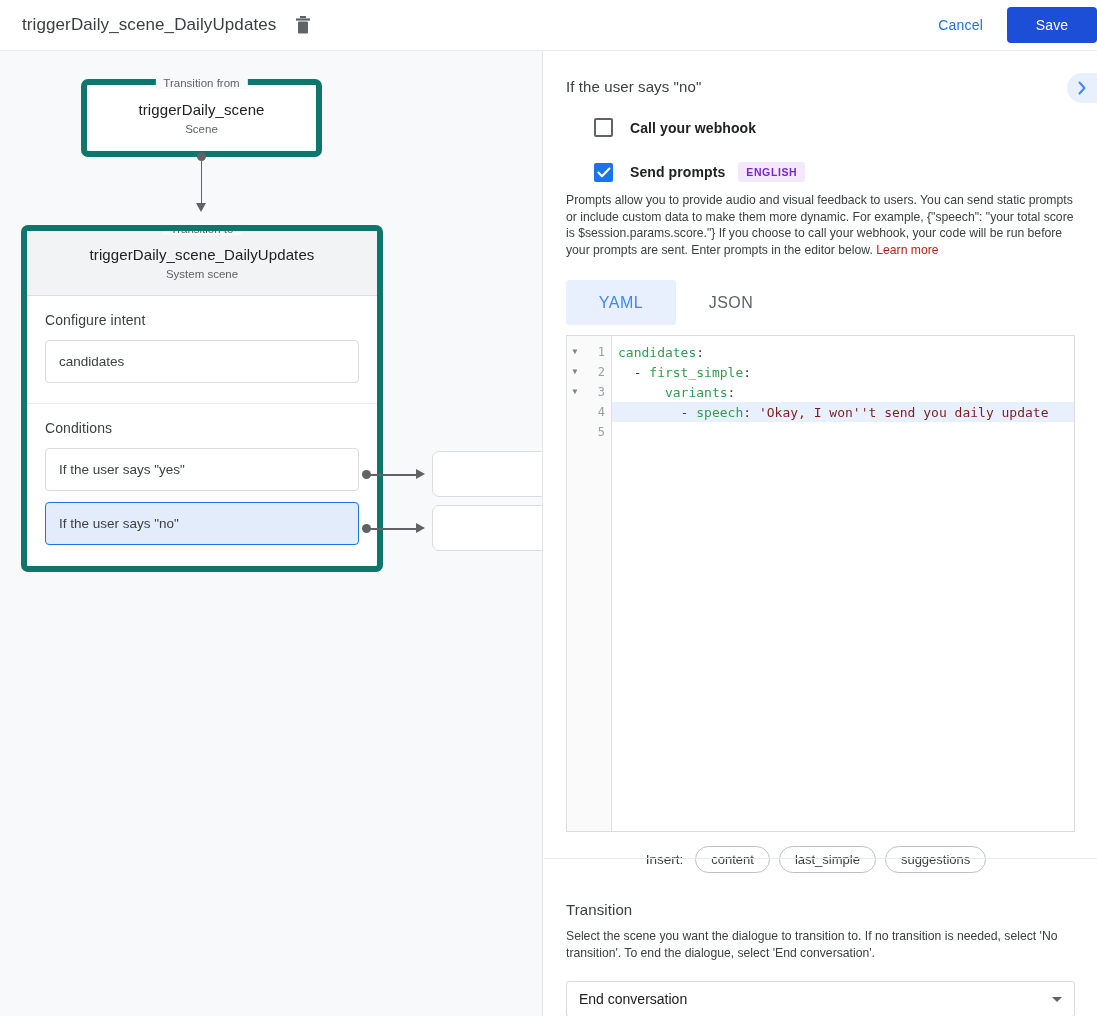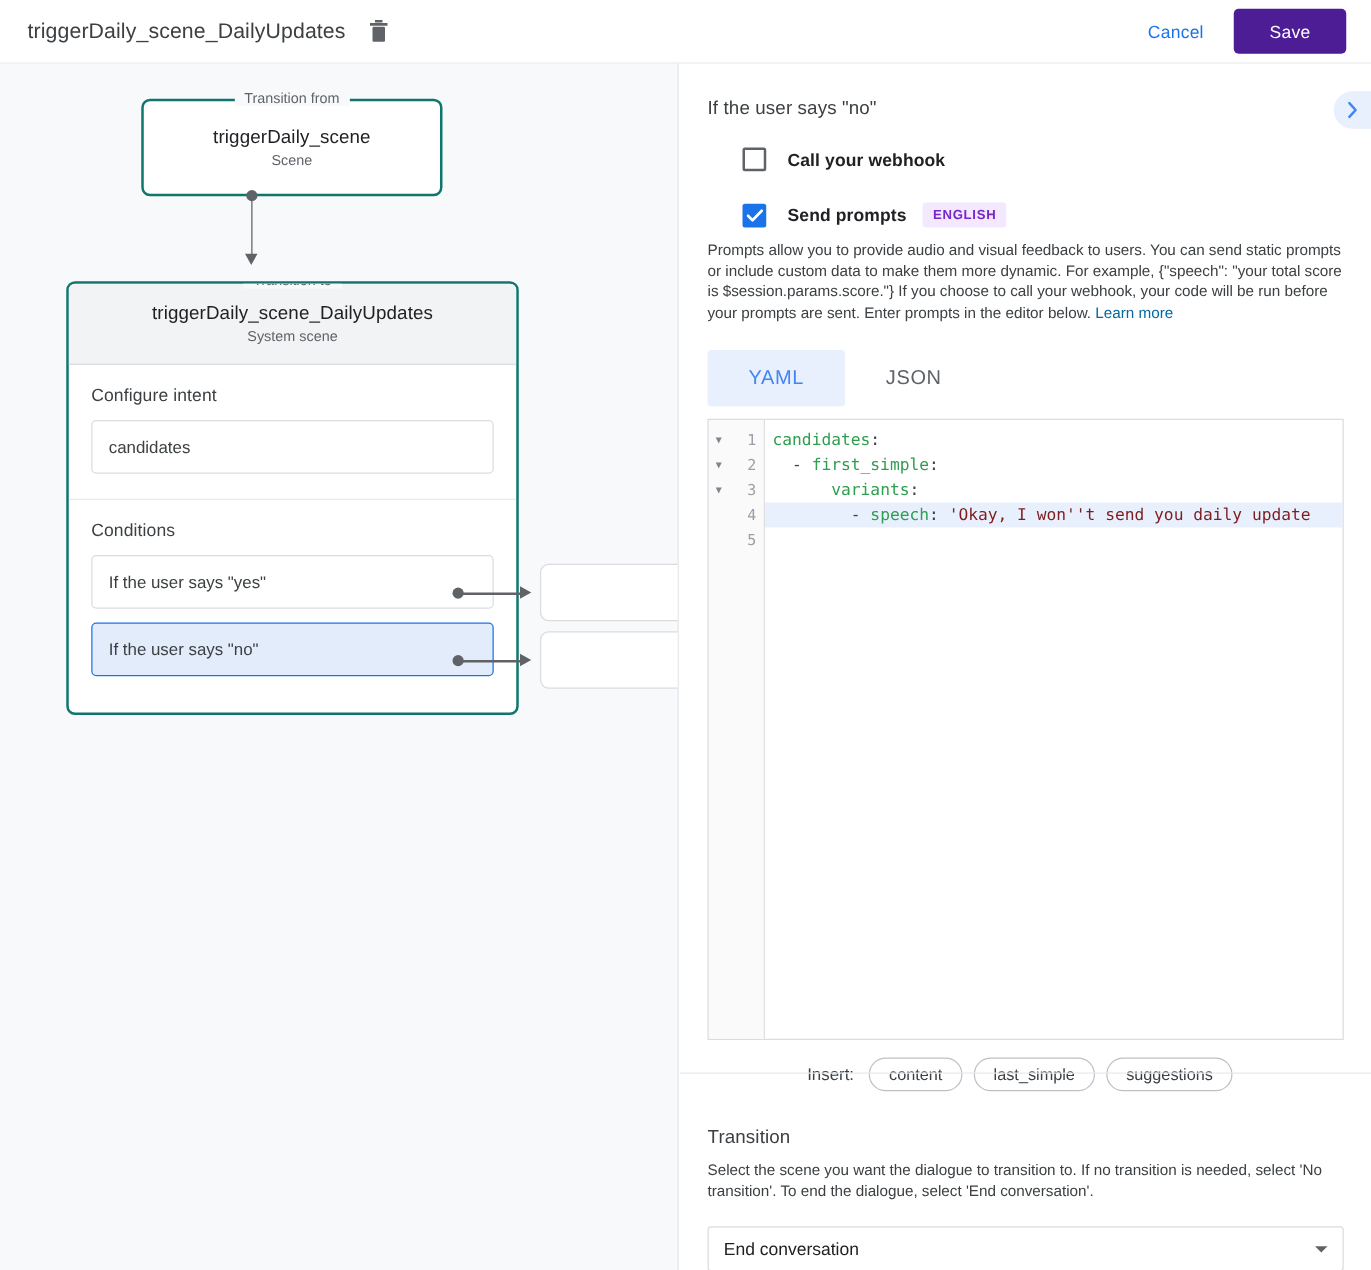--- a/index.html
+++ b/index.html
@@ -34,43 +34,42 @@
     background: none; border: none; padding: 0;
   }
   .topbar-spacer { flex: 1 1 auto; }
   .cancel-btn {
     background: none; border: none;
     color: #1a73e8; font-size: 14px; font-weight: 500;
     font-family: "Liberation Sans", sans-serif;
     padding: 8px 14px; cursor: pointer; letter-spacing: .2px;
   }
   .save-btn {
-    margin-left: 10px; margin-right: 20px;
-    background: #4c1d95; border: none; border-radius: 4px;
+    margin-left: 10px; 
+    background: #1d4ed8; border: none; border-radius: 4px;
     color: #ffffff; font-size: 14px; font-weight: 500;
     font-family: "Liberation Sans", sans-serif;
     height: 36px; min-width: 90px; padding: 0 18px; cursor: pointer;
     letter-spacing: .2px;
   }
 
   
   .canvas {
     position: absolute; left: 0; top: 51px;
     width: 543px; height: 965px;
     background: #f8f9fa;
     border-right: 1px solid #e4e6e9;
     overflow: hidden;
   }
 
   .fieldset {
     position: absolute;
-    border: 2px solid #0f766e;
+    border: 6px solid #0f766e;
     border-radius: 7px;
     background: #ffffff;
-    margin-left: 32px;
   }
   .fieldset-legend {
     position: absolute; top: -8px; left: 50%;
     transform: translateX(-50%);
     background: #f8f9fa;
     padding: 0 8px;
     font-size: 11.5px;
     color: #5f6368;
     white-space: nowrap;
   }
@@ -190,21 +189,21 @@
     margin-left: 13px;
     background: #f3e8fd; color: #7827c8;
     font-size: 10.5px; font-weight: bold; letter-spacing: .6px;
     padding: 4px 8px; border-radius: 3px;
   }
   .help-text {
     margin-top: 10px;
     font-size: 12.2px; line-height: 16.5px; color: #3c4043;
     max-width: 512px;
   }
-  .link { color: #0369a1; cursor: pointer; }
+  .link { color: #b91c1c; cursor: pointer; }
 
   
   .editor-tabs { display: flex; margin-top: 22px; }
   .etab {
     width: 110px; height: 45px;
     display: flex; align-items: center; justify-content: center;
     font-size: 16px; color: #5f6368; letter-spacing: .5px;
     cursor: pointer; border-radius: 3px;
   }
   .etab.active { background: #e8f0fe; color: #4285f4; }

